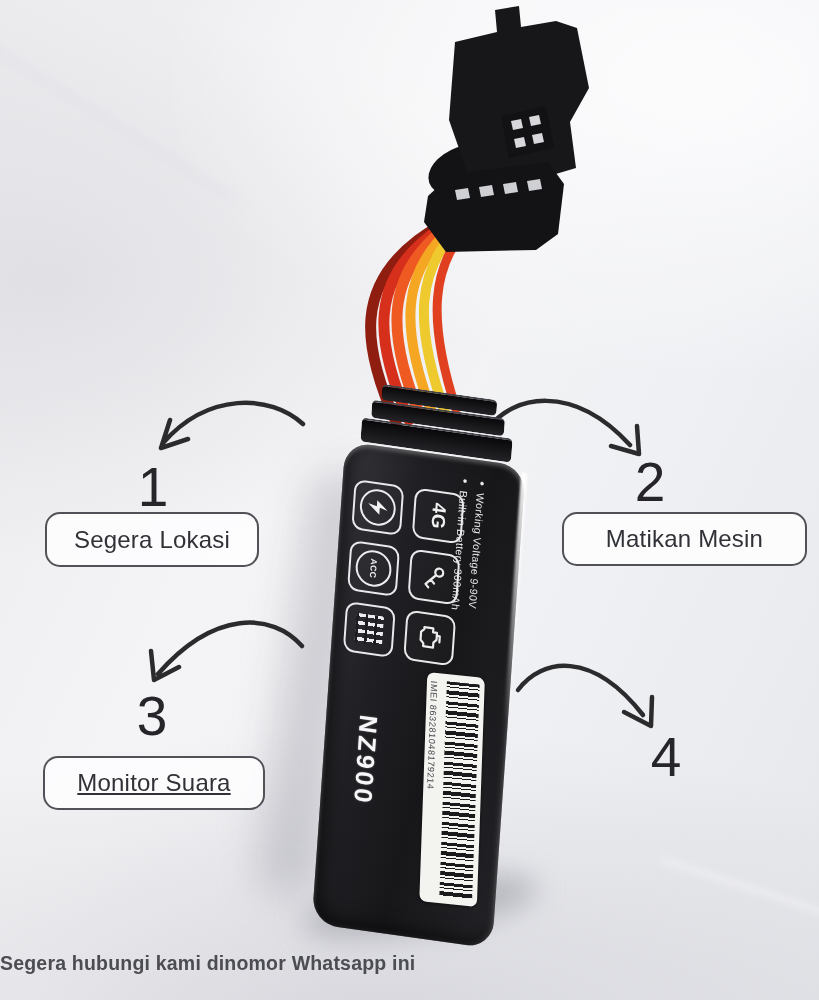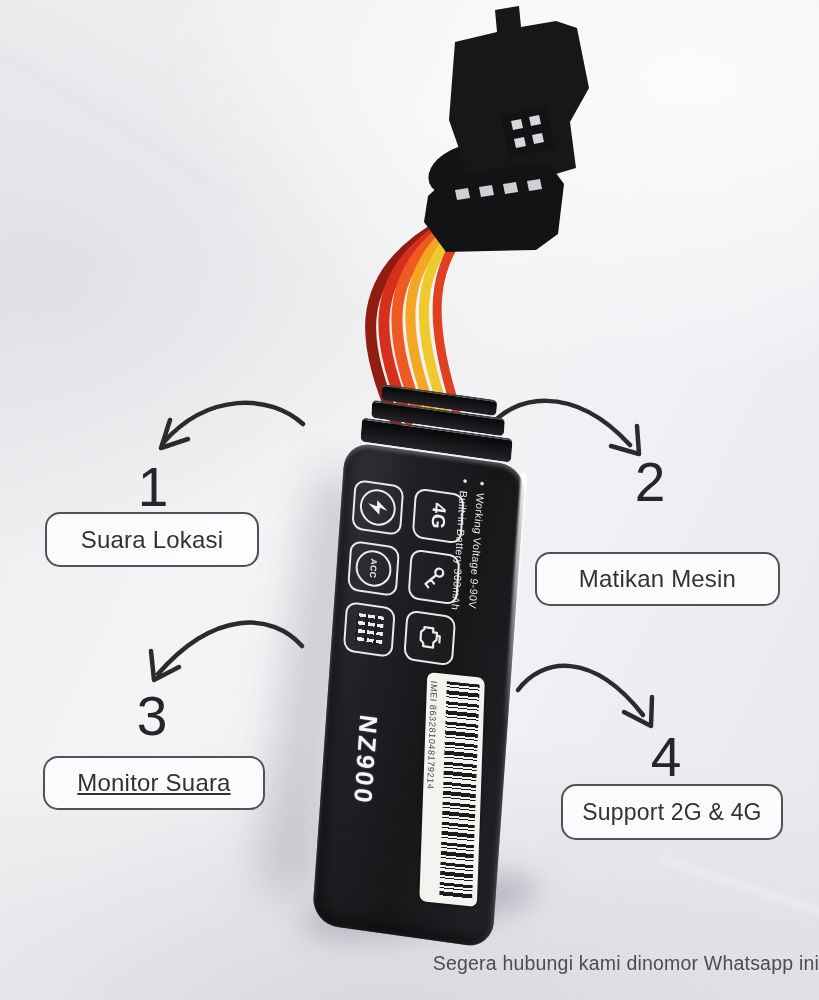--- a/index.html
+++ b/index.html
@@ -58,30 +58,30 @@
     transform:rotate(-2deg);box-shadow:0 1px 3px rgba(0,0,0,.5);}
   .imei{position:absolute;left:2px;top:8px;writing-mode:vertical-rl;font-size:9px;color:#46464c;letter-spacing:.6px;white-space:nowrap;}
   .bars{position:absolute;right:5px;top:7px;bottom:7px;width:33px;
     background:repeating-linear-gradient(180deg,#1b1b1d 0 3px,transparent 3px 5px,#1b1b1d 5px 6px,transparent 6px 9px,#1b1b1d 9px 13px,transparent 13px 15px,#1b1b1d 15px 16px,transparent 16px 20px);}
 
   
   .num{position:absolute;z-index:4;font-size:55px;font-weight:500;color:#26262a;transform:translate(-50%,-50%);}
   .pill{position:absolute;z-index:4;border:2px solid #515257;border-radius:15px;background:rgba(253,253,254,.92);
     display:flex;align-items:center;justify-content:center;font-size:24px;font-weight:500;color:#313237;letter-spacing:.2px;}
   .pill-1{left:45px;top:512px;width:210px;height:51px;}
-  .pill-2{left:535px;top:512px;width:241px;height:50px;margin-top:40px;}
+  .pill-2{left:562px;top:512px;width:241px;height:50px;}
   .pill-3{left:43px;top:756px;width:218px;height:50px;text-decoration:underline;}
   .pill-4{left:561px;top:784px;width:218px;height:52px;font-size:23px;}
   .n1{left:153px;top:487px;}
   .n2{left:650px;top:482px;}
   .n3{left:152px;top:716px;}
   .n4{left:666px;top:757px;}
 
-  .footer{position:absolute;z-index:4;left:0;right:0;top:952px;text-align:right;
-    font-size:19.5px;font-weight:400;color:#4c4c53;letter-spacing:.2px;}
+  .footer{position:absolute;z-index:4;left:0;right:0;top:952px;text-align:left;
+    font-size:19.5px;font-weight:700;color:#4c4c53;letter-spacing:.2px;}
 </style>
 </head>
 <body>
 
 <div class="stage">
 
   <div class="fold fold1"></div>
   <div class="fold fold2"></div>
   <div class="soft-shadow shadow-left"></div>
   <div class="soft-shadow shadow-bottom"></div>
@@ -189,27 +189,24 @@
 
     </div>
   </div>
 
   <div class="num n1">1</div>
   <div class="num n2">2</div>
   <div class="num n3">3</div>
   <div class="num n4">4</div>
 
   <div class="pill pill-1">
-    <span>Suara Lokasi</span>
+    <span>Segera Lokasi</span>
   </div>
   <div class="pill pill-2">
     <span>Matikan Mesin</span>
   </div>
   <div class="pill pill-3">
     <span>Monitor Suara</span>
   </div>
-  <div class="pill pill-4">
-    <span>Support 2G &amp; 4G</span>
-  </div>
 
   <div class="footer">Segera hubungi kami dinomor Whatsapp ini</div>
 
 </div>
 
 </body></html>

